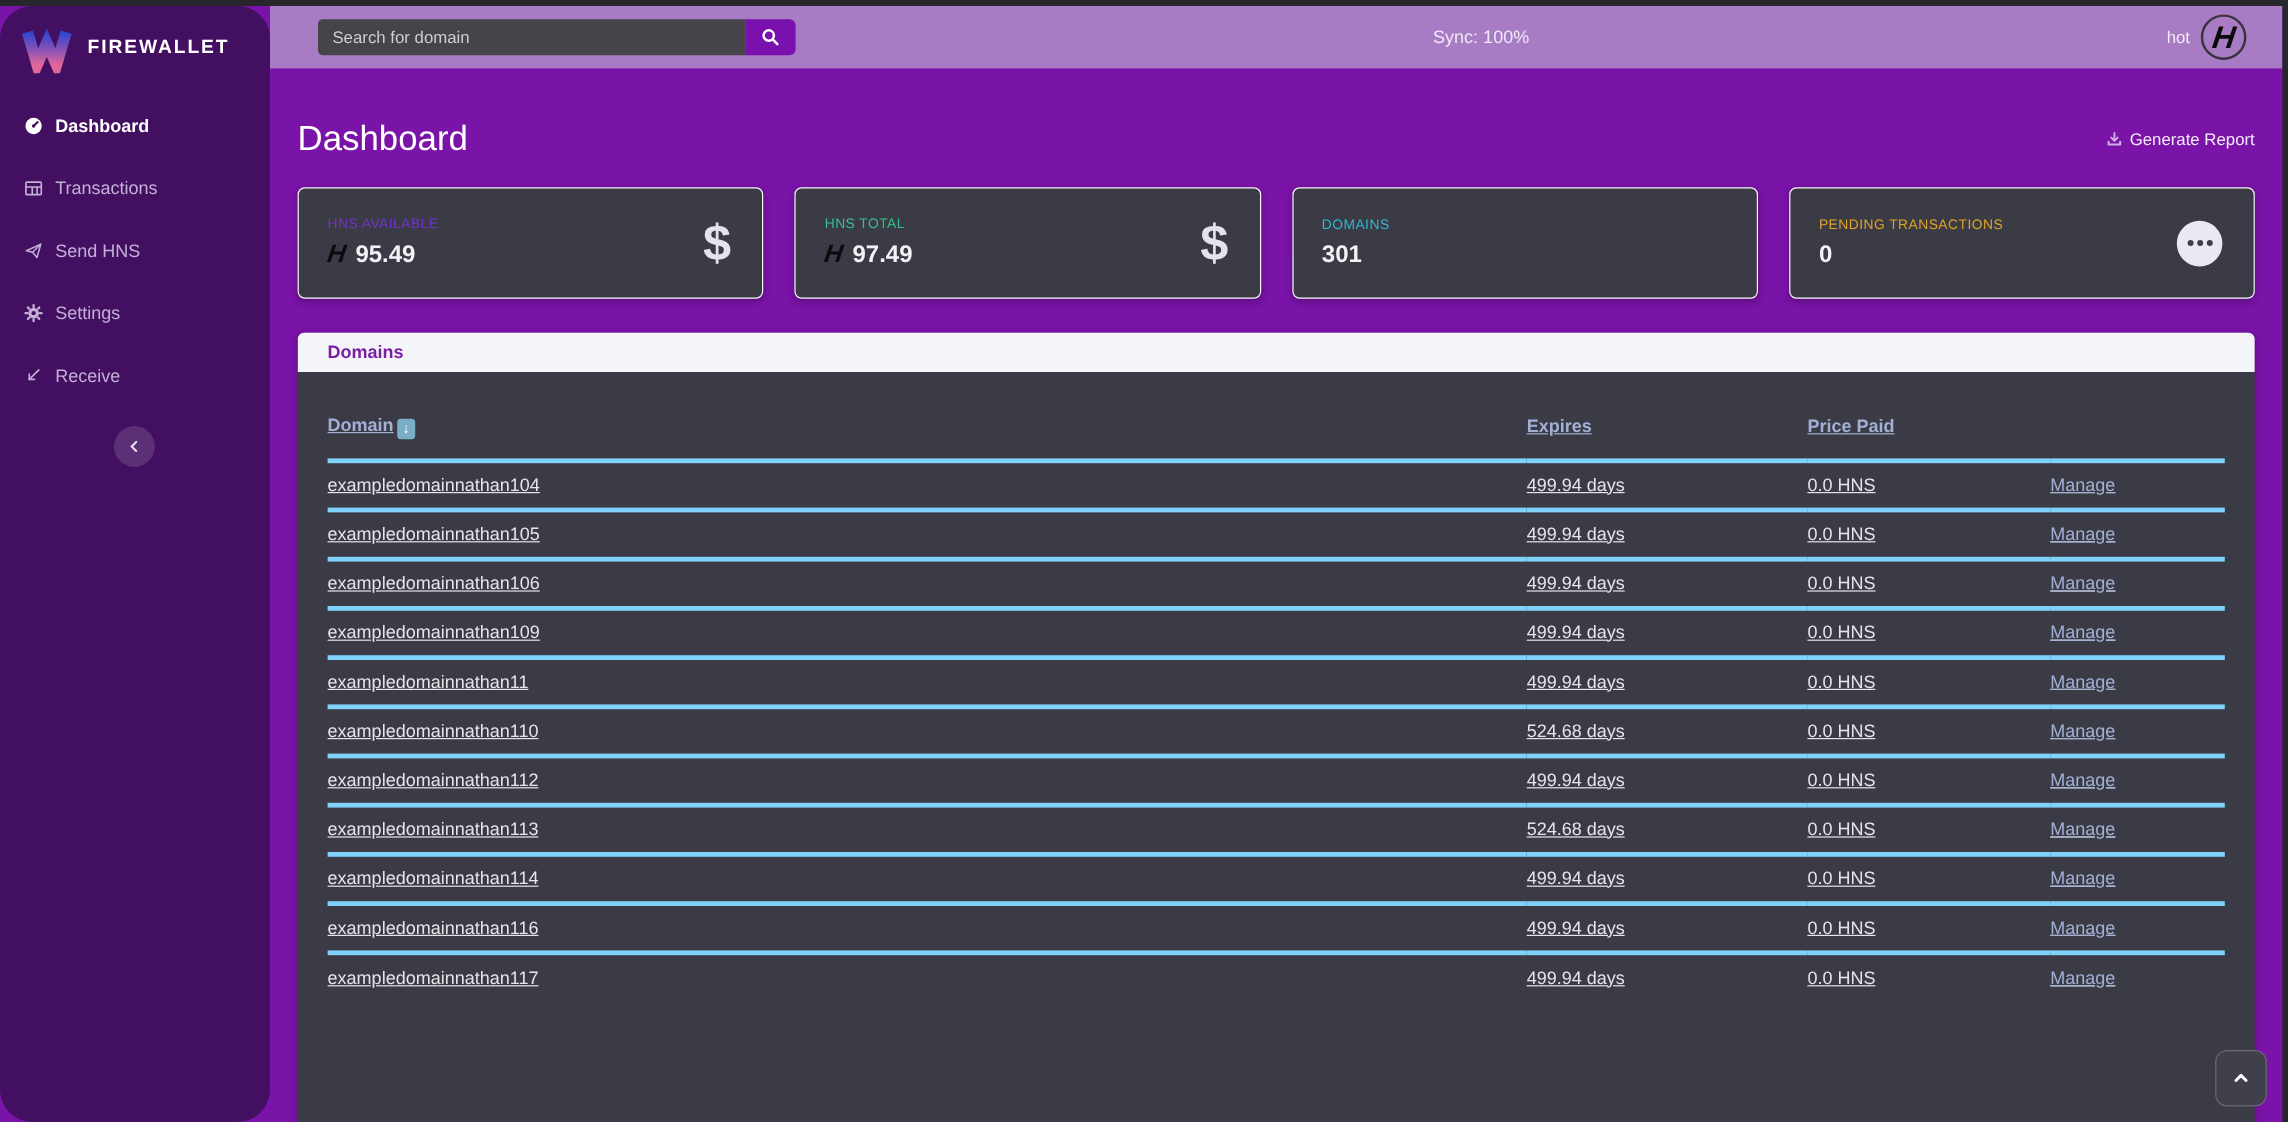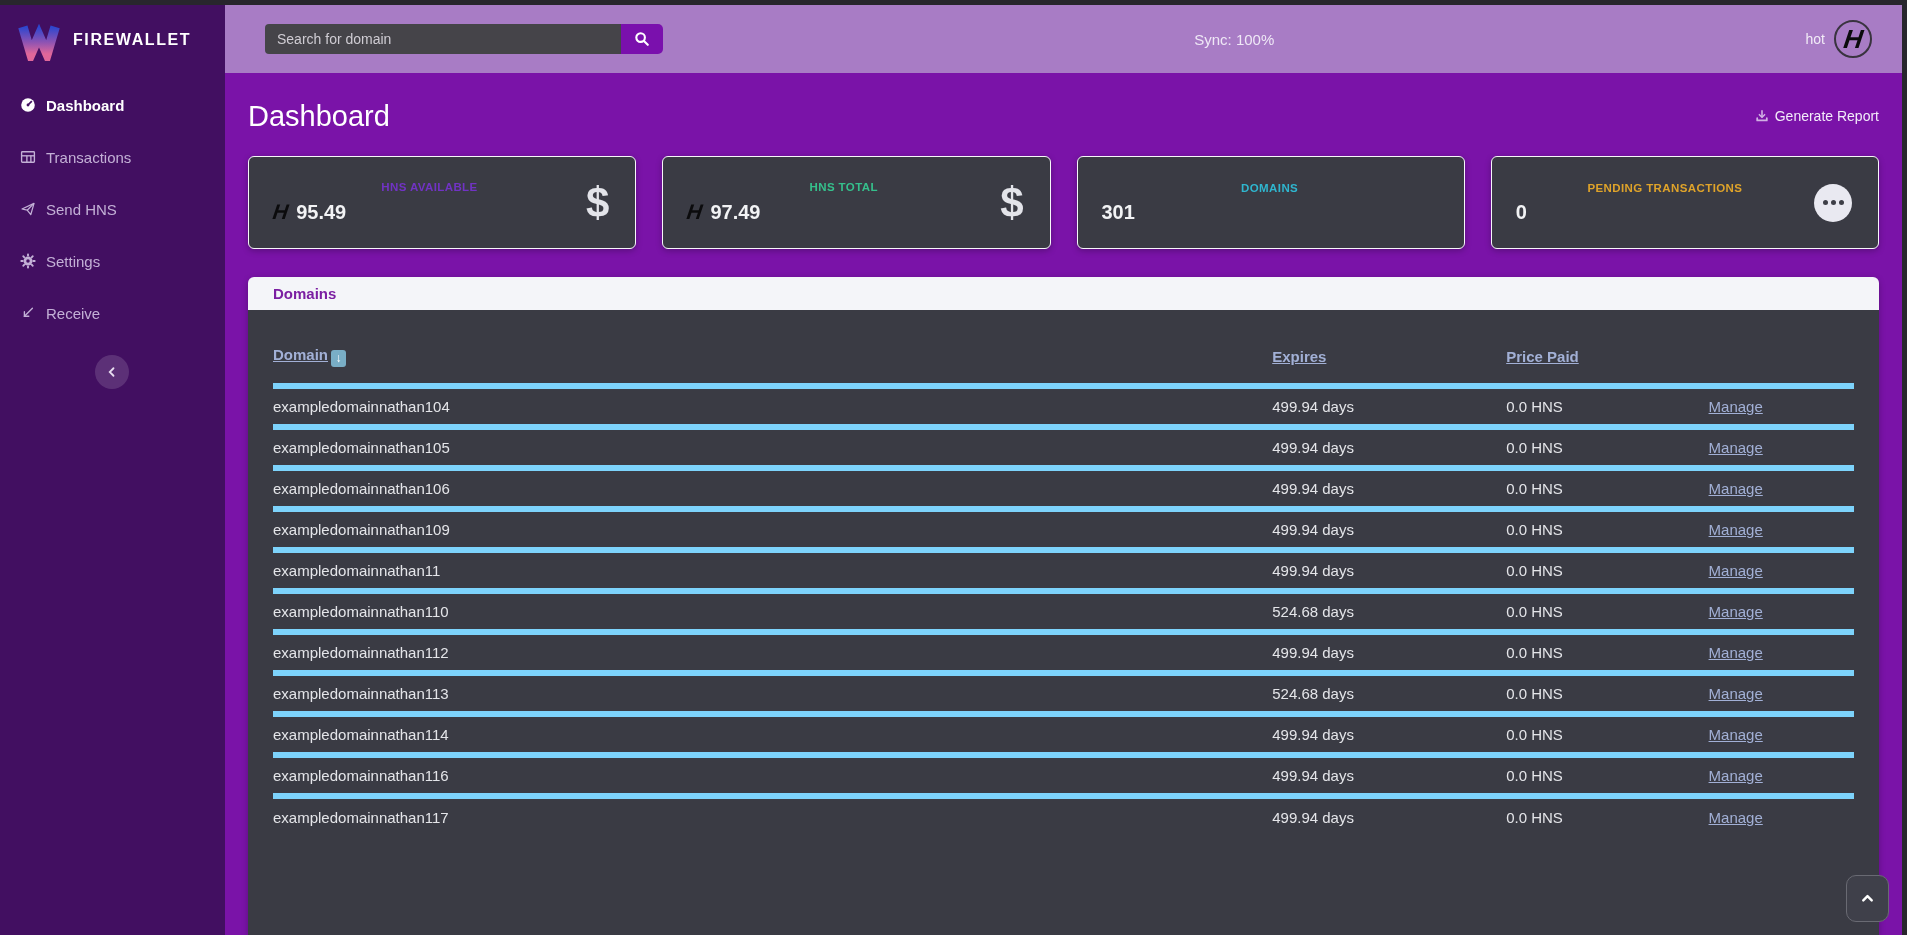--- a/index.html
+++ b/index.html
@@ -7,39 +7,39 @@
   body {
     font-family:"Liberation Sans","DejaVu Sans",sans-serif;
     background:#7a13a8;
     position:relative;
   }
   
   .edge-top   { position:absolute; left:0; top:0; width:1907px; height:5px; background:#28262d; z-index:60; }
   .edge-right { position:absolute; right:0; top:0; width:5px; height:935px; background:#28262d; z-index:60; }
 
   
-  .sidebar { position:absolute; left:0; top:5px; width:225px; height:930px; background:#420f61; z-index:20; }
+  .sidebar { position:absolute; left:0; top:5px; width:225px; height:930px; background:#420f61; z-index:20;border-radius:27px; }
   .brand { display:flex; align-items:center; height:70px; padding-left:17px; }
   .brand-logo { width:44px; height:42px; flex:0 0 auto; }
   .brand-name { color:#ffffff; font-weight:bold; font-size:16px; letter-spacing:1.6px; margin-left:12px; }
   .nav { margin-top:4px; }
   .nav-item { display:flex; align-items:center; height:52px; padding-left:19px; color:#c3b0d6; cursor:pointer; }
   .nav-item.active { color:#ffffff; font-weight:bold; }
   .nav-item .icn { width:17px; height:17px; margin-right:10px; display:flex; align-items:center; justify-content:center; }
   .nav-item .icn svg { width:16px; height:16px; }
   .nav-label { font-size:15px; }
   .collapse-btn {
     position:absolute; left:95px; top:350px; width:34px; height:34px; border-radius:50%;
     background:rgba(255,255,255,0.14); display:flex; align-items:center; justify-content:center; cursor:pointer;
   }
   .collapse-btn svg { width:12px; height:12px; }
 
   
   .topbar {
-    position:absolute; left:225px; top:5px; width:1677px; height:68px;
+    position:absolute; left:225px; top:5px; width:1677px; height:52px;
     background:#a87cc5; display:flex; align-items:center; z-index:10;gap:24px;
   }
   .search-form { display:flex; margin-left:40px; height:30px; }
   .search-input {
     width:356px; height:30px; background:#454449; border:none; outline:none;
     border-radius:4px 0 0 4px; color:#e3e1e6; font-size:14px; padding:0 12px;
     font-family:"Liberation Sans","DejaVu Sans",sans-serif;
   }
   .search-input::placeholder { color:#cfccd3; }
   .search-btn {
@@ -64,38 +64,38 @@
   .report-btn { display:flex; align-items:center; color:#f3ecfa; font-size:14px; cursor:pointer; }
   .report-btn svg { width:14px; height:14px; margin-right:6px; opacity:0.8; }
 
   
   .cards { display:flex; gap:26px; margin-top:20px; }
   .card {
     flex:1; height:93px; background:#3a3b44; border:1px solid #f7f7fa; border-radius:6px;
     display:flex; align-items:center; padding:0 26px 0 24px; box-shadow:0 2px 6px rgba(0,0,0,0.25);
   }
   .card-left { flex:1; }
-  .card-label { font-size:11.5px; font-weight:bold; letter-spacing:0.4px; margin-bottom:7px;text-align:center; }
+  .card-label { font-size:11.5px; font-weight:normal; letter-spacing:0.4px; margin-bottom:7px; }
   .card-value { display:flex; align-items:center; color:#f2f3f5; font-size:20px; font-weight:bold; }
   .card-value .hns-h { font-size:21px; margin-right:8px; }
   .dollar-icon { font-size:42px; font-weight:bold; color:#e3e4ea; line-height:1; }
   .ellipsis-icon {
     width:38px; height:38px; border-radius:50%; background:#e9e9f1;
     display:flex; align-items:center; justify-content:center; gap:3px;
   }
   .ellipsis-icon i { width:5px; height:5px; border-radius:50%; background:#3d3e47; }
 
   
   .panel { margin-top:28px; border-radius:6px 6px 0 0; overflow:hidden; box-shadow:0 2px 6px rgba(0,0,0,0.25); }
   .panel-header { height:33px; background:#f4f5f9; display:flex; align-items:center; padding-left:25px; }
   .panel-title { color:#7b1fa2; font-size:15px; font-weight:bold; }
   .panel-body { background:#3a3b44; padding:0 25px; min-height:625px; }
   table.domains { width:100%; border-collapse:collapse; table-layout:fixed; }
   table.domains th { text-align:left; padding:36px 0 16px 0; font-size:15px; }
-  table.domains td { height:41px; font-size:15px; color:#e4e5e9; border-top:6px solid #7dd3fc; }
+  table.domains td { height:41px; font-size:15px; color:#e4e5e9; border-top:4px solid #7dd3fc;text-decoration:underline; }
   .col-domain  { width:63.2%; }
   .col-expires { width:14.8%; }
   .col-price   { width:12.8%; }
   .col-manage  { width:9.2%; }
   .th-link, .manage-link { color:#a2b0d6; font-weight:bold; text-decoration:underline; cursor:pointer; }
   .manage-link { font-weight:normal; }
   .sort-badge {
     display:inline-flex; align-items:center; justify-content:center;
     width:15px; height:17px; background:#79aec6; border-radius:3px; margin-left:3px;
     color:#ffffff; font-size:12px; font-weight:bold; vertical-align:-2px;

